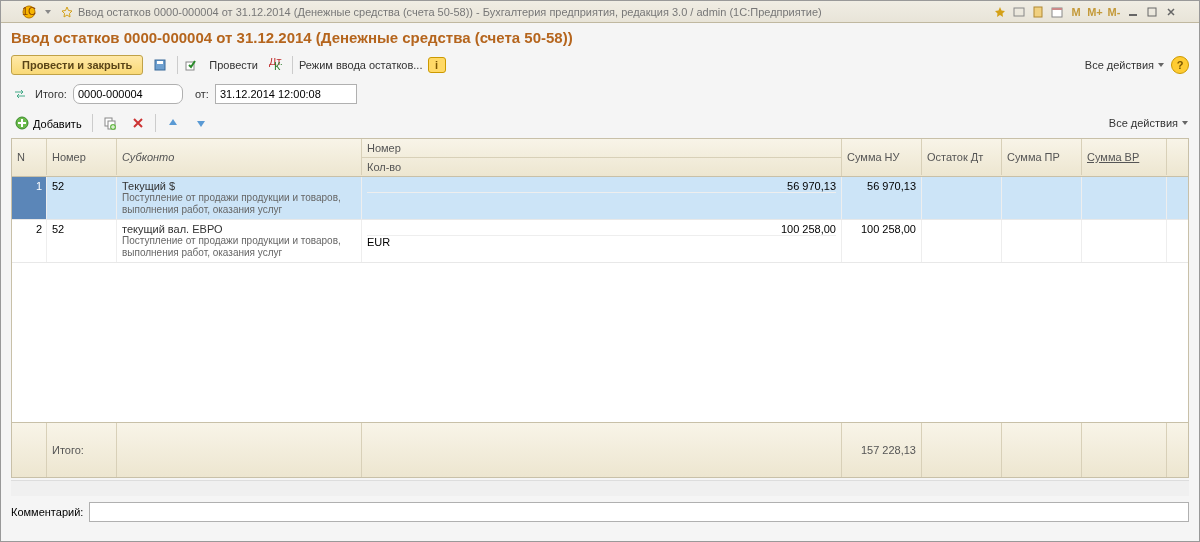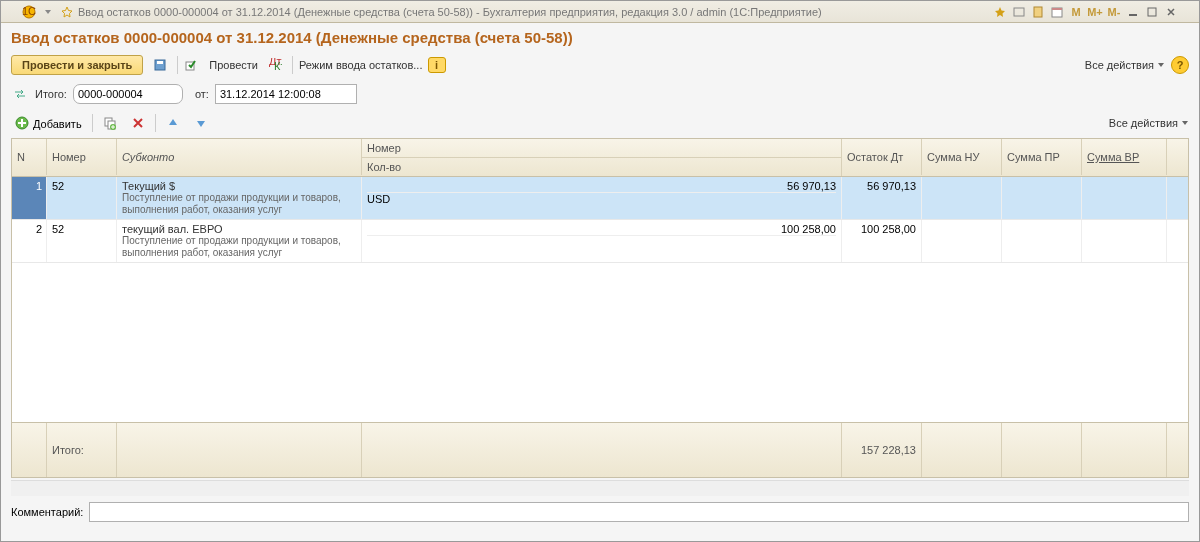--- a/index.html
+++ b/index.html
@@ -217,52 +217,52 @@
   <div class="table-wrap">
     <div class="thead">
       <div class="hrow">
         <div class="hcell c-n" style="height:36px;line-height:30px;">N</div>
         <div class="hcell c-acct" style="height:36px;line-height:30px;">Номер</div>
         <div class="hcell c-sub" style="height:36px;line-height:30px;font-style:italic;">Субконто</div>
         <div style="display:flex;flex-direction:column;width:480px;">
           <div class="hcell" style="border-bottom:1px solid #d8d0b8;">Номер</div>
           <div class="hcell">Кол-во</div>
         </div>
+        <div class="hcell c-nu" style="height:36px;line-height:30px;">Сумма НУ</div>
         <div class="hcell c-ost" style="height:36px;line-height:30px;text-align:left;">Остаток Дт</div>
-        <div class="hcell c-nu" style="height:36px;line-height:30px;">Сумма НУ</div>
         <div class="hcell c-pr" style="height:36px;line-height:30px;">Сумма ПР</div>
         <div class="hcell c-vr" style="height:36px;line-height:30px;">Сумма ВР</div>
       </div>
     </div>
     <div class="tbody" id="tbody">
         <div class="drow sel">
           <div class="dcell c-n rownum">1</div>
           <div class="dcell c-acct">52</div>
           <div class="dcell c-sub">
             <div class="sub1">Текущий $</div>
             <div class="sub2">Поступление от продажи продукции и товаров, выполнения работ, оказания услуг</div>
           </div>
           <div class="dcell" style="width:480px;display:flex;flex-direction:column;">
             <div class="num" style="border-bottom:1px solid #eee;">56 970,13</div>
-            <div>USD</div>
           </div>
           <div class="dcell c-ost num">56 970,13</div>
           <div class="dcell c-nu"></div>
           <div class="dcell c-pr"></div>
           <div class="dcell c-vr"></div>
         </div>
         <div class="drow">
           <div class="dcell c-n rownum2">2</div>
           <div class="dcell c-acct">52</div>
           <div class="dcell c-sub">
             <div class="sub1">текущий вал. ЕВРО</div>
             <div class="sub2">Поступление от продажи продукции и товаров, выполнения работ, оказания услуг</div>
           </div>
           <div class="dcell" style="width:480px;display:flex;flex-direction:column;">
             <div class="num" style="border-bottom:1px solid #eee;">100 258,00</div>
+            <div>EUR</div>
           </div>
           <div class="dcell c-ost num">100 258,00</div>
           <div class="dcell c-nu"></div>
           <div class="dcell c-pr"></div>
           <div class="dcell c-vr"></div>
         </div>
       </div>
     <div class="tfoot">
       <div class="fcell c-n"></div>
       <div class="fcell c-acct">Итого:</div>

